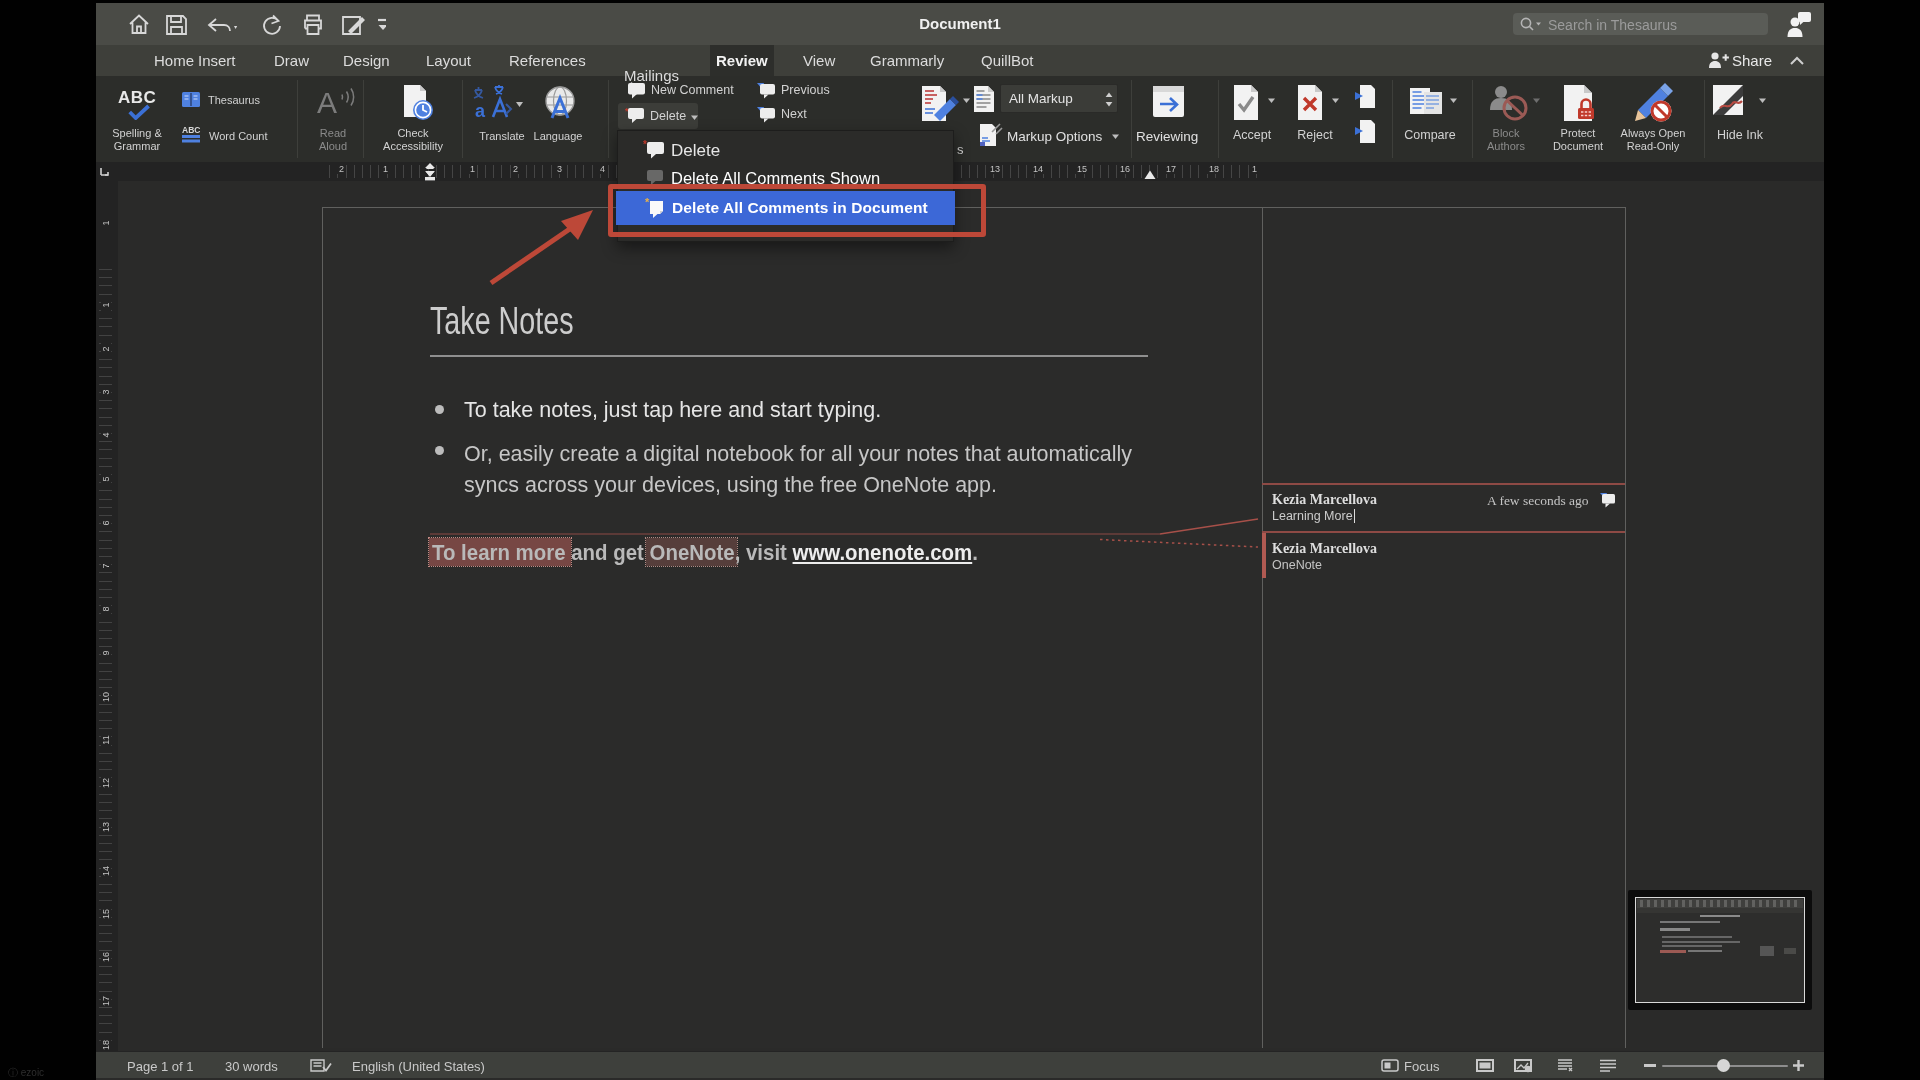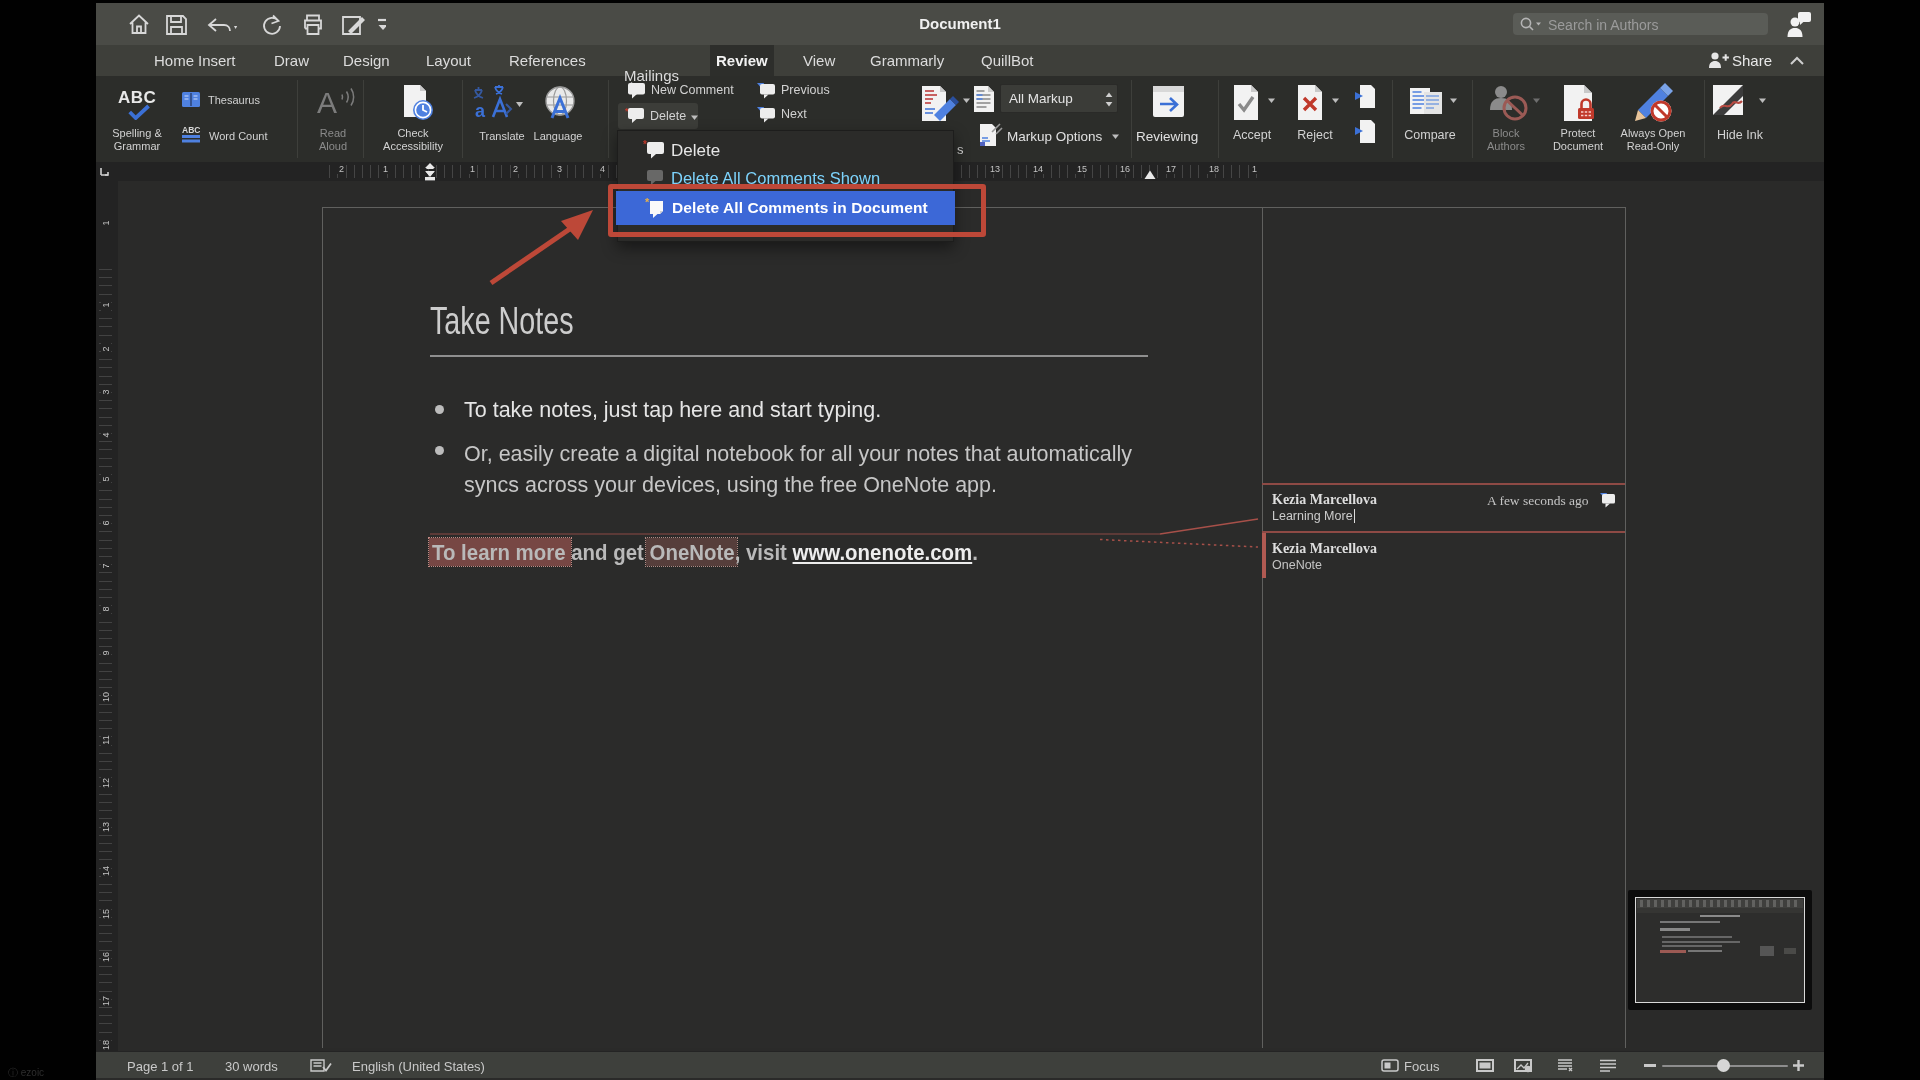--- a/index.html
+++ b/index.html
@@ -53,21 +53,21 @@
       <path d="M252.5 14 l9 0 l-4.5 5 z" fill="#d8d8d8" stroke="none"></path>
     </svg>
     <div class="abs" style="left:860px;top:15px;width:200px;text-align:center;font-size:15px;font-weight:bold;color:#f0f0f0;">Document1</div>
 
     <div class="abs" style="left:1513px;top:13px;width:255px;height:22px;background:#5a5c57;border-radius:4px;"></div>
     <svg class="abs" style="left:1519px;top:16px;" width="26" height="16" viewBox="0 0 26 16" fill="none" stroke="#b4b4b4" stroke-width="1.6">
       <circle cx="7" cy="7" r="4.6"></circle>
         <path d="M10.5 10.5 L14 14"></path>
       <path d="M17 6.5 l5 0 l-2.5 3 z" fill="#b4b4b4" stroke="none"></path>
     </svg>
-    <div class="abs" style="left:1548px;top:17px;font-size:14px;color:#9b9b9b;">Search in Authors</div>
+    <div class="abs" style="left:1548px;top:17px;font-size:14px;color:#9b9b9b;">Search in Thesaurus</div>
 
     <svg class="abs" style="left:1786px;top:11px;" width="26" height="27" viewBox="0 0 26 27">
       <rect x="12" y="1" width="13" height="10" rx="2" fill="#f2f2f2"></rect>
       <path d="M14 10 l0 4 l4.5 -4 z" fill="#f2f2f2"></path>
       <circle cx="9" cy="11" r="4.5" fill="#f2f2f2"></circle>
       <path d="M1.5 26 C1.5 19.5 4.5 17 9 17 C13.5 17 16.5 19.5 16.5 26 Z" fill="#f2f2f2"></path>
     </svg>
   </div>
 
   <div id="tabs">
@@ -427,21 +427,21 @@
     <svg class="abs" style="left:643px;top:140px;z-index:11;" width="22" height="19" viewBox="0 0 22 19">
       <text x="0" y="8" font-size="10" fill="#c0392b" font-weight="bold">*</text>
       <rect x="4" y="2" width="17" height="12" rx="2" fill="#ededed"></rect>
       <path d="M8 14 l0 4.5 l5 -4.5 z" fill="#ededed"></path>
     </svg>
     <div class="abs" style="left:671px;top:141px;font-size:17px;color:#e6e6e6;z-index:11;">Delete</div>
     <svg class="abs" style="left:645px;top:169px;z-index:11;opacity:.55;" width="20" height="17" viewBox="0 0 20 17">
       <rect x="2" y="1" width="16" height="11" rx="2" fill="#9a9a9a"></rect>
       <path d="M6 12 l0 4 l4.5 -4 z" fill="#9a9a9a"></path>
     </svg>
-    <div class="abs" style="left:671px;top:169px;font-size:16.5px;color:#7dd3fc;z-index:11;filter:blur(.4px);">Delete All Comments Shown</div>
+    <div class="abs" style="left:671px;top:169px;font-size:16.5px;color:#ffffff;z-index:11;filter:blur(.4px);">Delete All Comments Shown</div>
 
     <div class="abs" style="left:616px;top:191px;width:339px;height:34px;background:#3c68d7;z-index:11;"></div>
     <svg class="abs" style="left:644px;top:197px;z-index:12;" width="24" height="22" viewBox="0 0 24 22">
       <text x="1" y="9" font-size="11" fill="#e8b24a" font-weight="bold">*</text>
       <path d="M6 4 h13 v10 l-3 3 h-10 z" fill="#fafafa"></path>
       <path d="M16 14 l3 0 l-3 3 z" fill="#d0d0d0"></path>
       <path d="M9 17 l0 4 l4.5 -4 z" fill="#fafafa"></path>
     </svg>
     <div class="abs" style="left:672px;top:199px;font-size:15.5px;font-weight:bold;color:#fff;z-index:12;letter-spacing:.1px;">Delete All Comments in Document</div>
 

